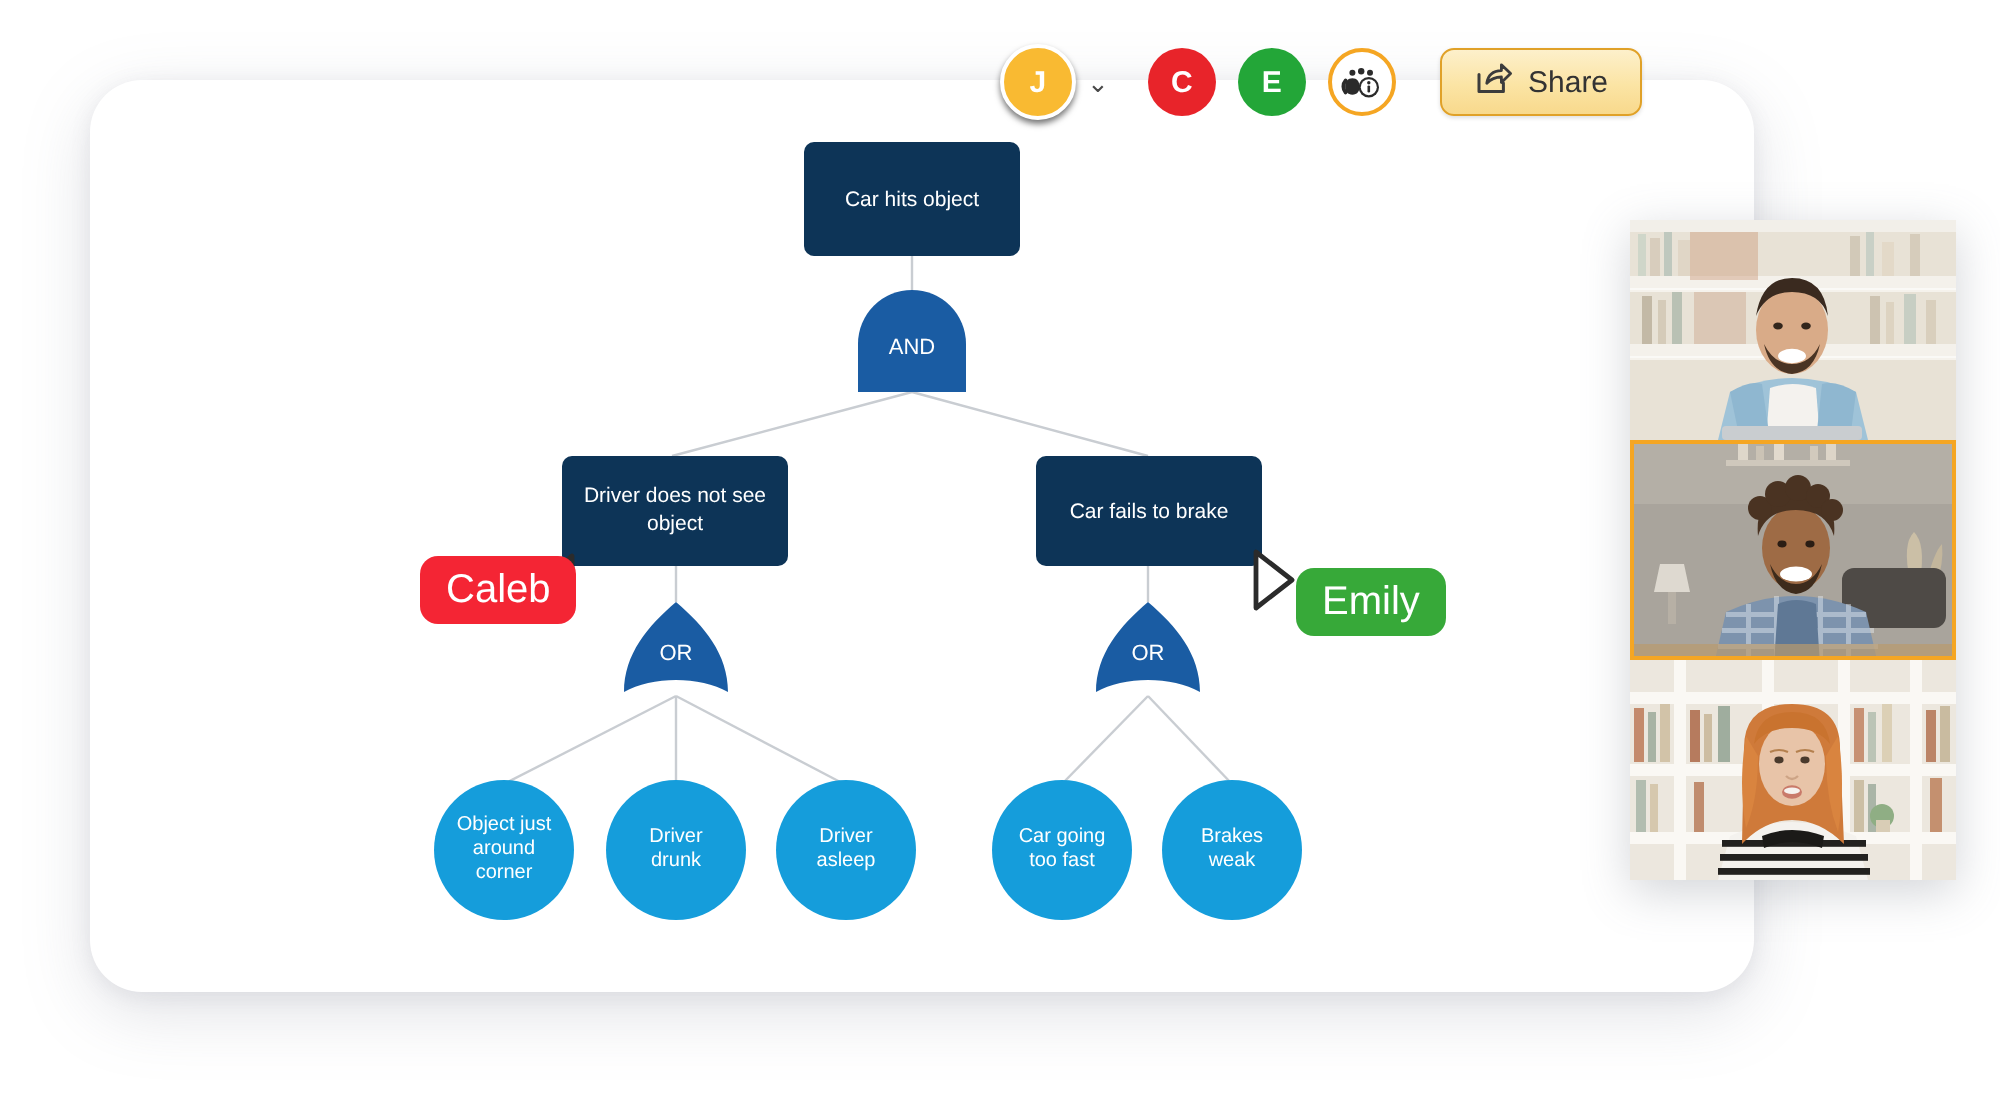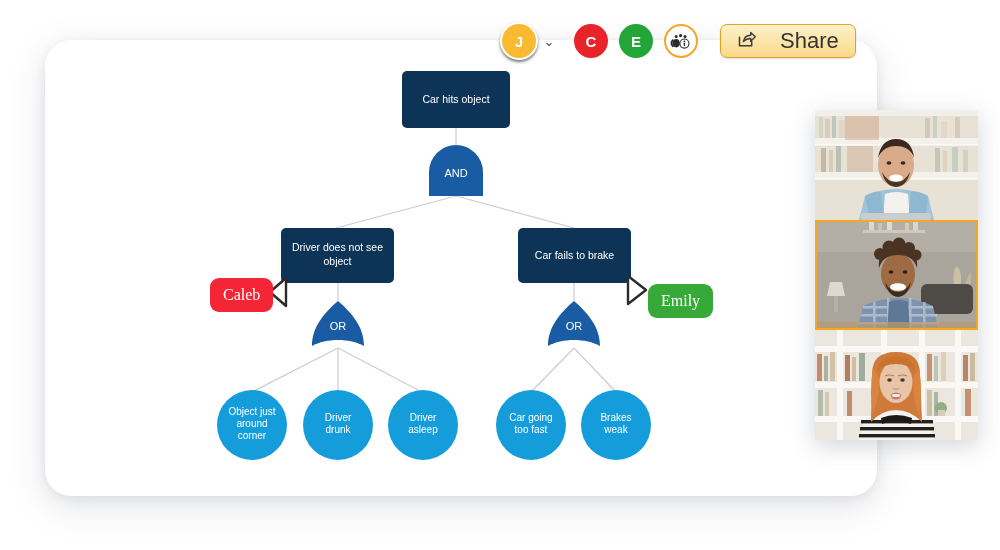--- a/index.html
+++ b/index.html
@@ -68,21 +68,21 @@
     padding:0 16px;
     border-radius:7px;
     border:1px solid #e0a128;
     background:linear-gradient(180deg,#fdf0cb 0%,#fbe4a4 55%,#f8d98c 100%);
     box-shadow:0 1px 2px rgba(0,0,0,.13);
     color:#3c3c3c;
     font-size:18px;
     cursor:pointer;
     white-space:nowrap;
   }
-  #share-button .lbl{font-size:22px;color:#333;margin-left:16px;}
+  #share-button .lbl{font-size:15px;color:#333;}
 
   
   #diagram{
     position:absolute;left:0;top:0;width:1000px;height:550px;
     pointer-events:none;
   }
   .node-text{
     font-family:"Liberation Sans", sans-serif;
     fill:#ffffff;
     font-size:10.5px;
@@ -104,24 +104,23 @@
   }
   .edge{stroke:#c9cdd2;stroke-width:1.2;fill:none;}
 
   
   .cursor-tag{
     position:absolute;
     display:flex;align-items:center;
     height:34px;
     border-radius:9px;
     color:#ffffff;
-    font-size:16px;
+    font-size:20px;
     padding:0 13px;
     box-sizing:border-box;
-    font-family:Liberation Serif, serif;
   }
   #cursor-caleb-tag{left:210px;top:278px;background:#f42534;}
   #cursor-emily-tag{left:648px;top:284px;background:#37a939;}
 
   
   #video-rail{
     position:absolute;
     left:815px;top:110px;
     width:163px;height:330px;
     box-shadow:0 6px 22px rgba(110,115,130,.30);

